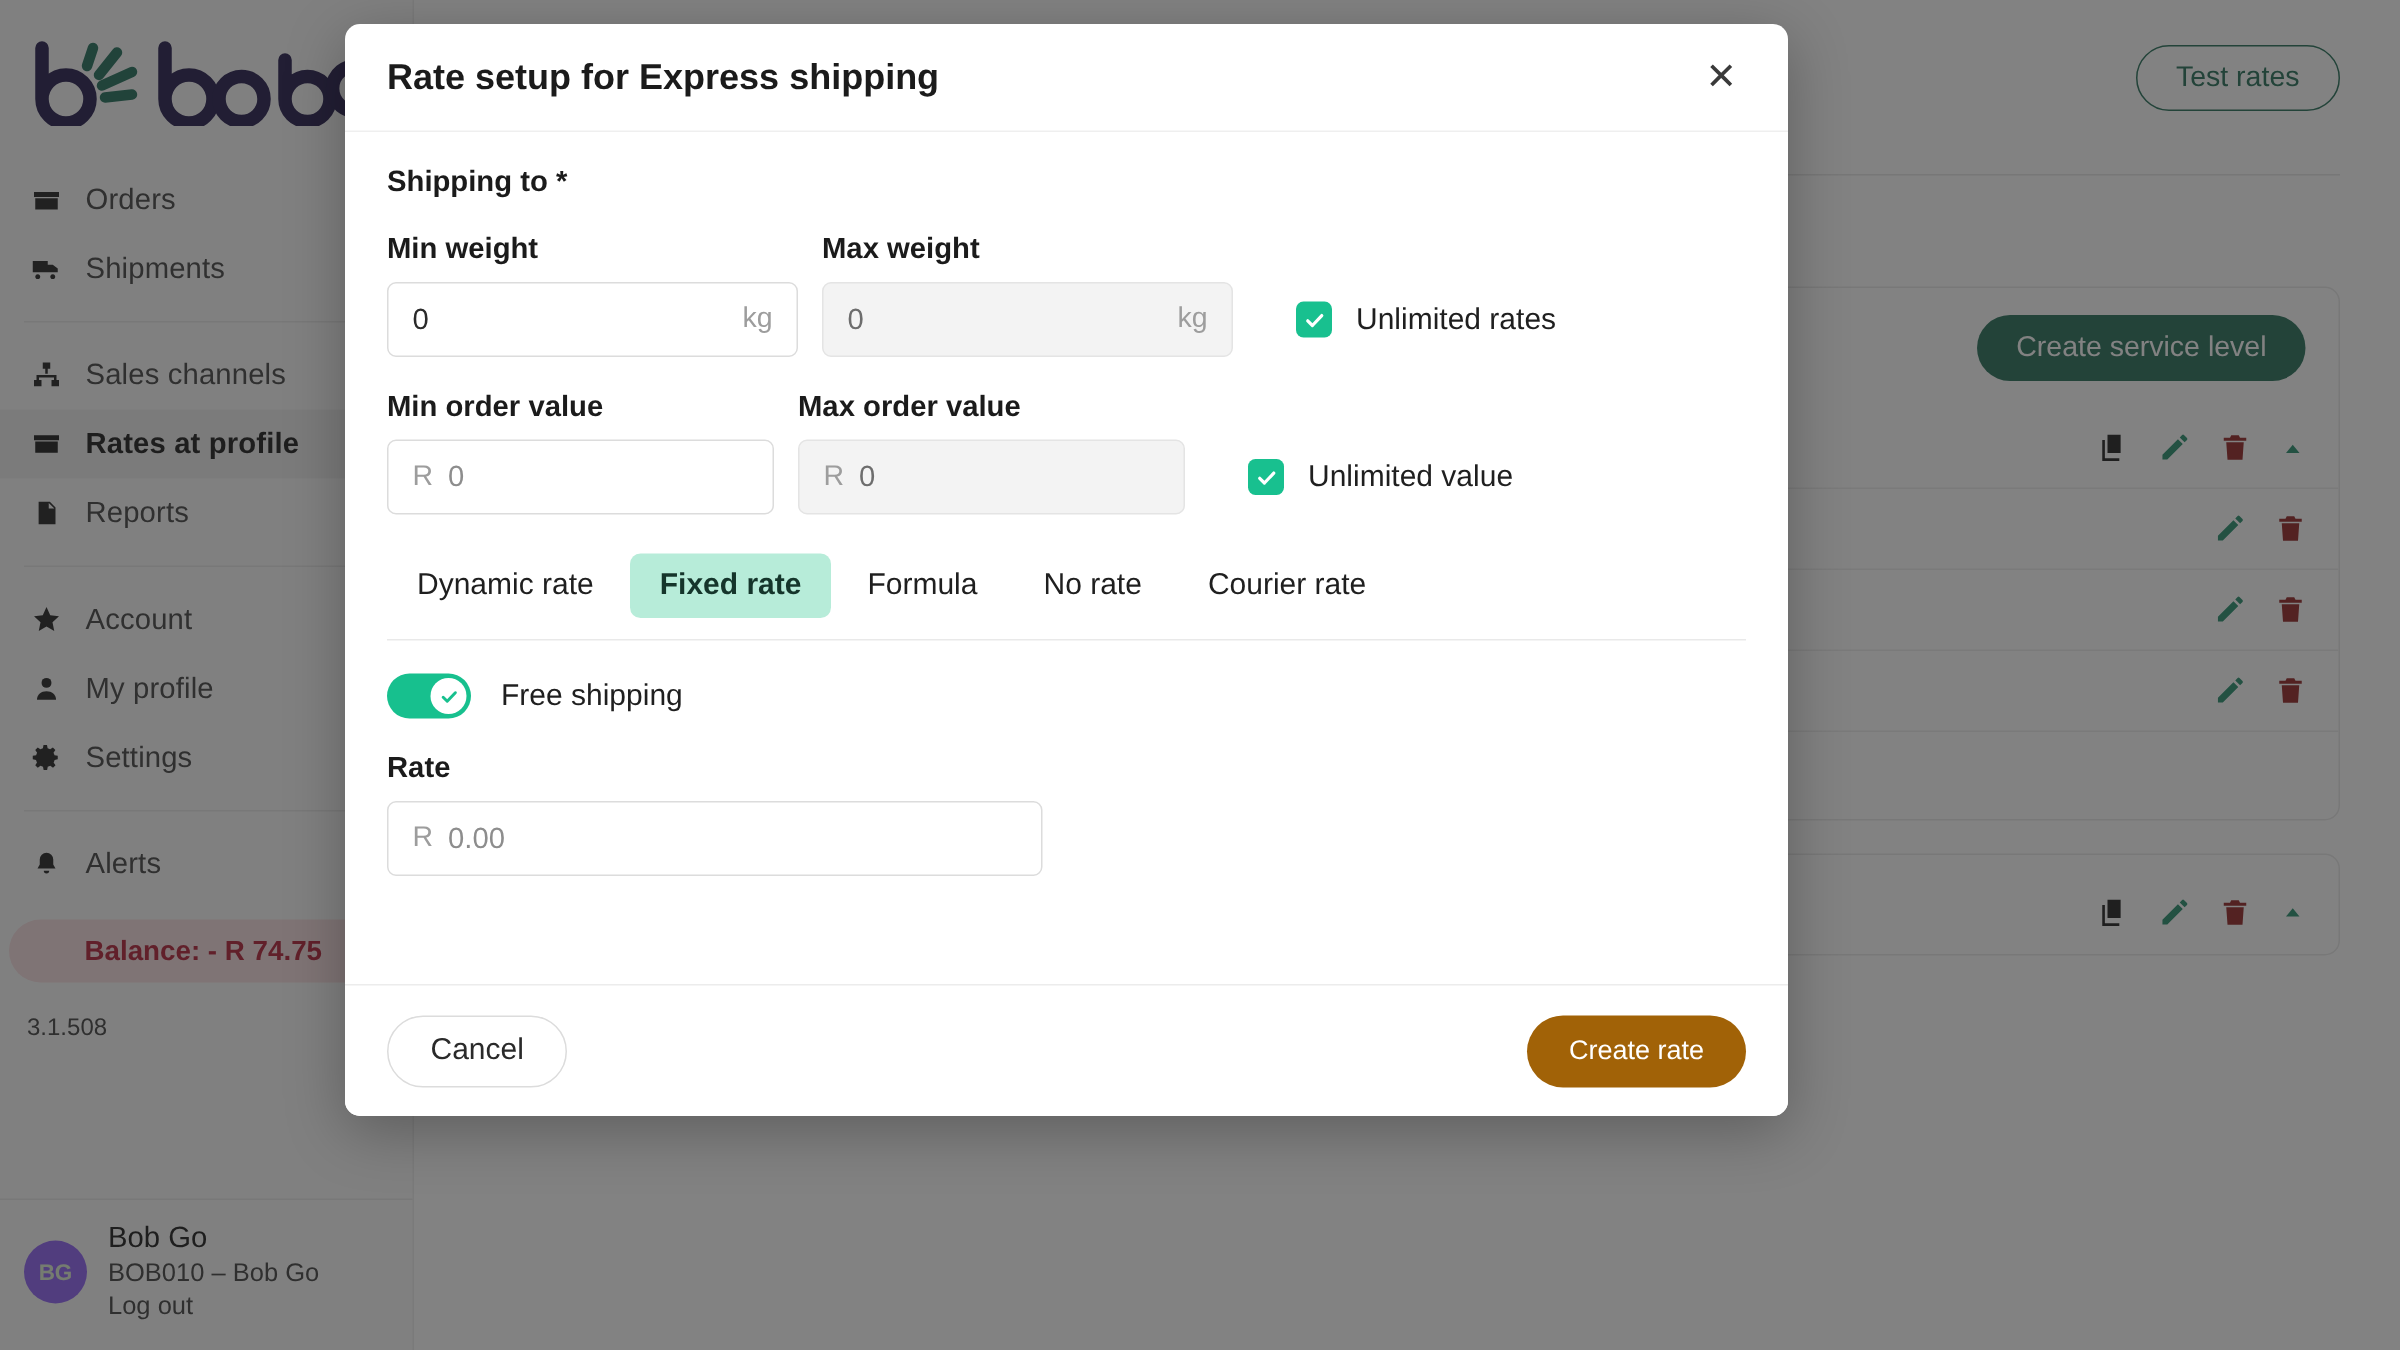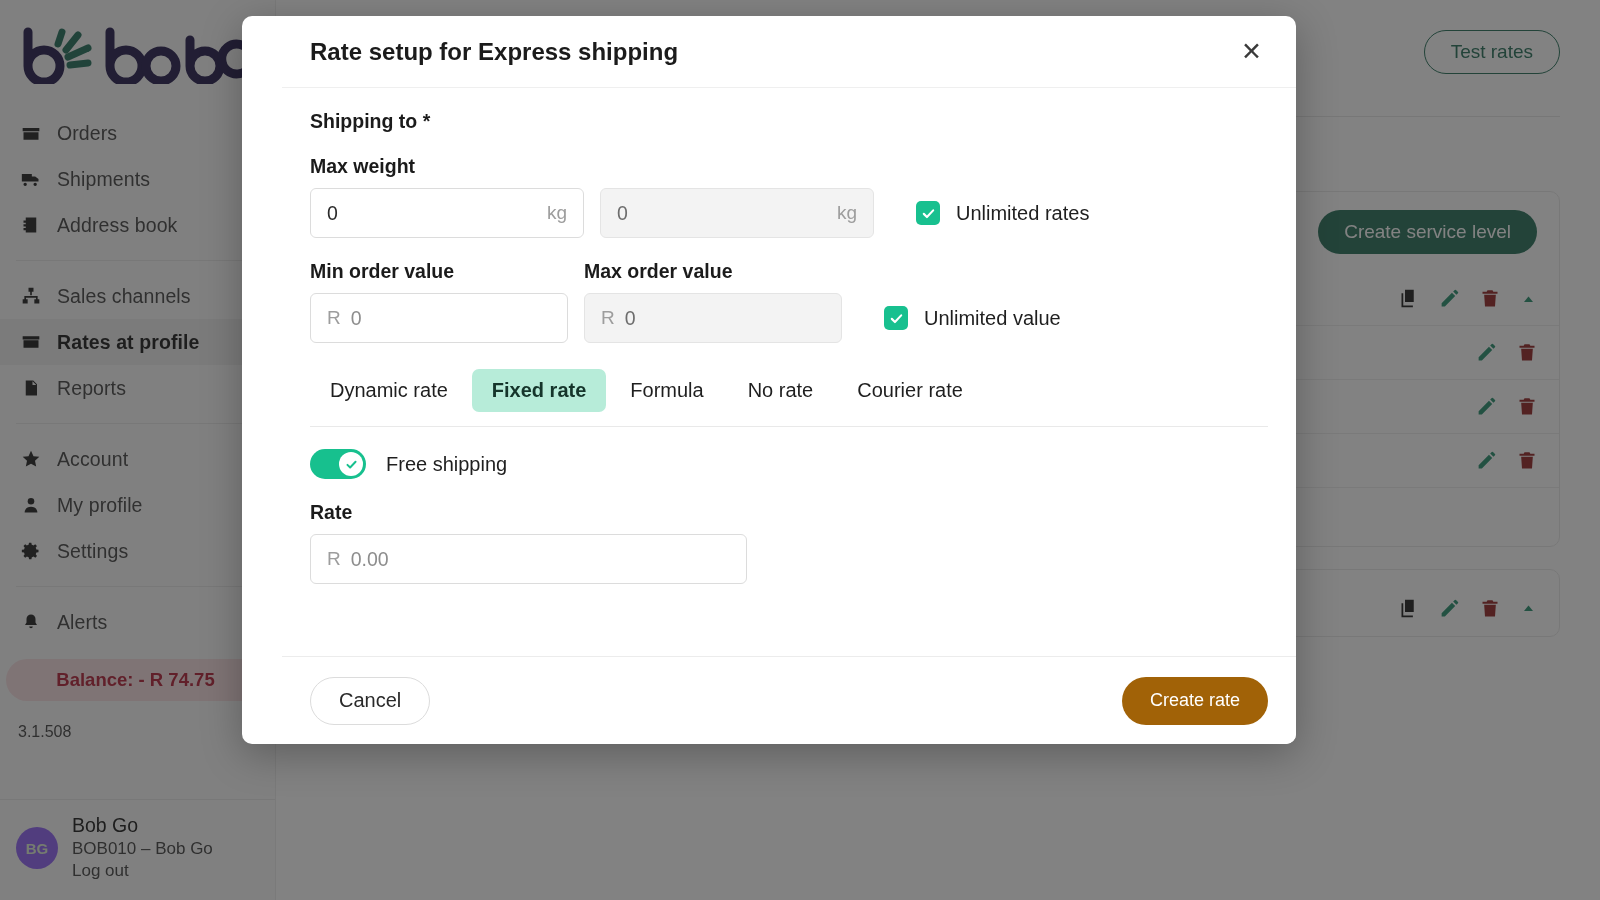--- a/index.html
+++ b/index.html
@@ -98,29 +98,28 @@
   .add-rate .plus { font-size: 25px; line-height: 0.8; }
 
   .dim-overlay {
     position: absolute; inset: 0;
     background: rgba(40,40,40,0.58);
     z-index: 40;
   }
 
   
   .modal {
-    position: absolute; left: 242px; top: 16px;
-    width: 1054px; height: 728px;
+    position: absolute; left: 230px; top: 16px;
+    width: 962px; height: 728px;
     background: #ffffff;
     border-radius: 10px;
     box-shadow: 0 10px 40px rgba(0,0,0,0.28);
     z-index: 60;
     display: flex; flex-direction: column;
     overflow: hidden;
-    padding-left: 40px;
   }
   .modal-head {
     height: 72px; flex: 0 0 72px;
     border-bottom: 1px solid #efefef;
     display: flex; align-items: center; justify-content: space-between;
     padding: 0 28px 0 28px;
   }
   .modal-title { font-size: 24px; font-weight: 700; color: #1b1b1b; }
   .modal-close {
     background: none; border: none; cursor: pointer;
@@ -249,28 +248,20 @@
             <span>Orders</span>
           </div>
           <div class="nav-item">
             <span class="ic">
               <svg width="22" height="20" viewBox="0 0 24 24" fill="#1a1a1a">
                   <path d="M1 6h12v9H1zM13 9h4l4 3v3h-8zM5 16.5a2 2 0 1 0 .01 0zM17 16.5a2 2 0 1 0 .01 0z"></path>
                 </svg>
             </span>
             <span>Shipments</span>
           </div>
-          <div class="nav-item">
-            <span class="ic">
-              <svg width="18" height="20" viewBox="0 0 24 24" fill="#1a1a1a">
-                  <path d="M5 2h14v20H5zM2 6h3v3H2zm0 5h3v3H2zm0 5h3v3H2z"></path>
-                </svg>
-            </span>
-            <span>Address book</span>
-          </div>
         </div>
 
         <div class="nav-sep"></div>
 
         <div class="nav-group">
           <div class="nav-item">
             <span class="ic">
               <svg width="20" height="20" viewBox="0 0 24 24" fill="#1a1a1a">
                   <path d="M9 2h6v5H9zM2 16h6v5H2zm14 0h6v5h-6zM11 7h2v4h-2zM4 12h16v2H4zM4 12h2v4H4zm14 0h2v4h-2z"></path>
                 </svg>
@@ -492,20 +483,21 @@
     </header>
 
     <div class="modal-body">
 
       <div>
         <div class="fld-label">Shipping to *</div>
       </div>
 
       <div style="margin-top:22px;">
         <div class="row" style="gap:16px;">
+          <div style="width:274px;" class="fld-label">Min weight</div>
           <div style="width:274px;" class="fld-label">Max weight</div>
         </div>
         <div class="row" style="gap:16px; align-items:center;">
           <div class="inp" style="width:274px;">
             <span class="val">0</span>
             <span class="unit">kg</span>
           </div>
           <div class="inp disabled" style="width:274px;">
             <span class="val">0</span>
             <span class="unit">kg</span>

